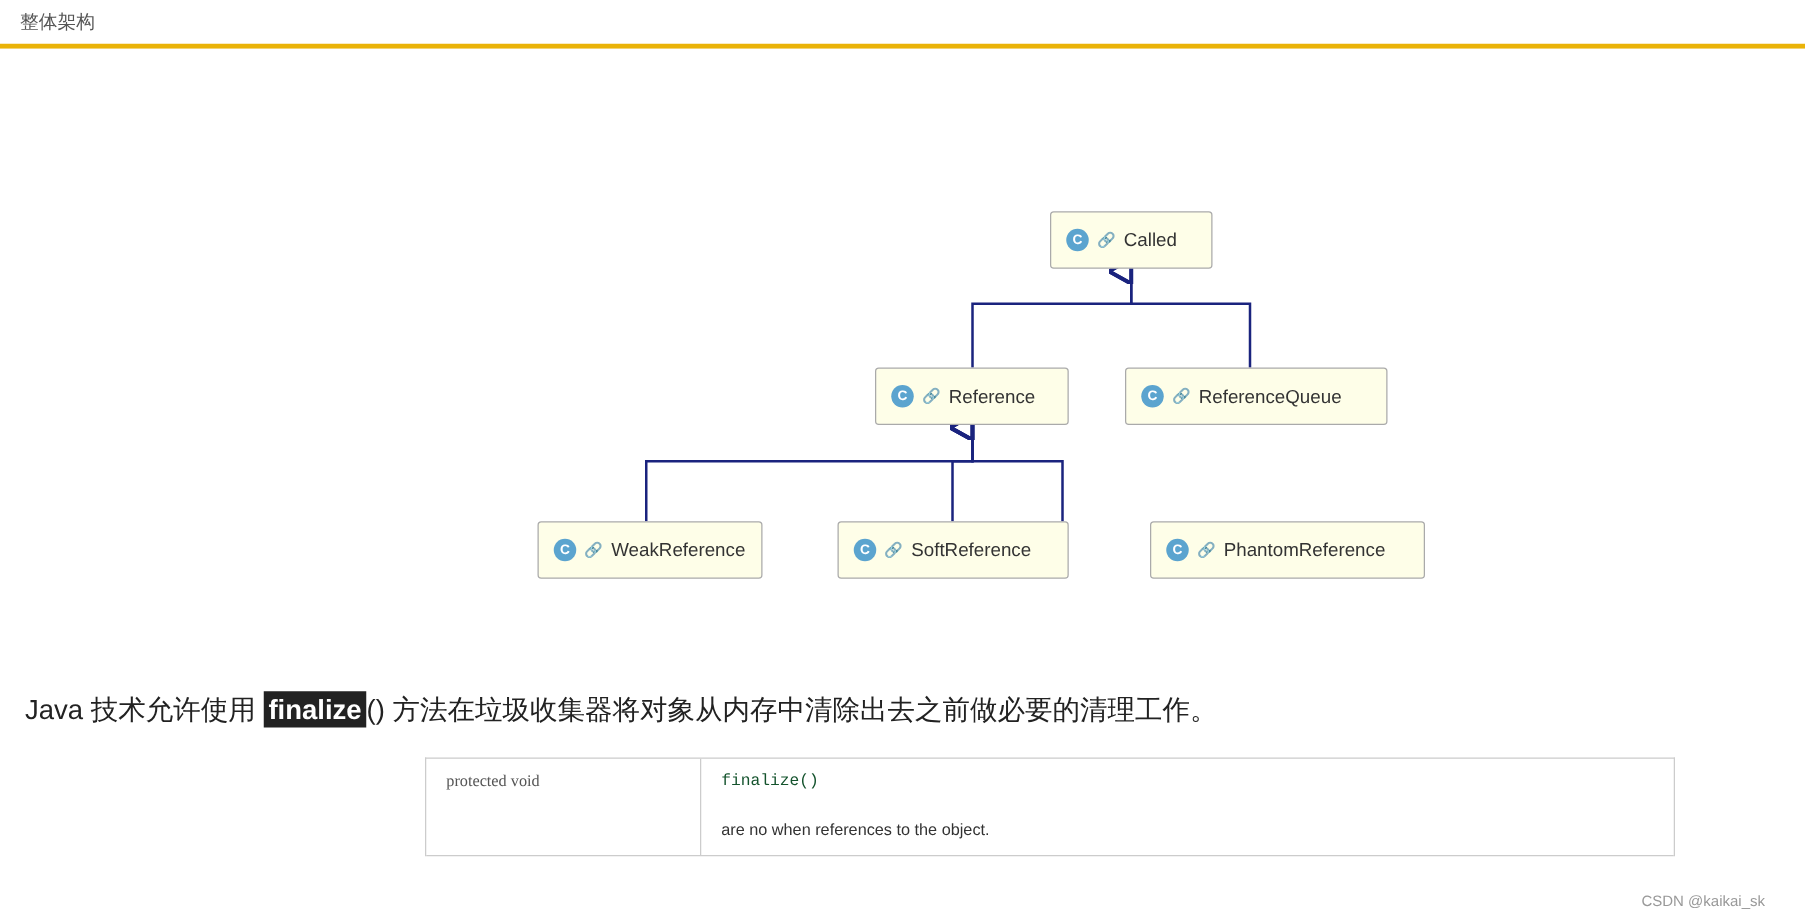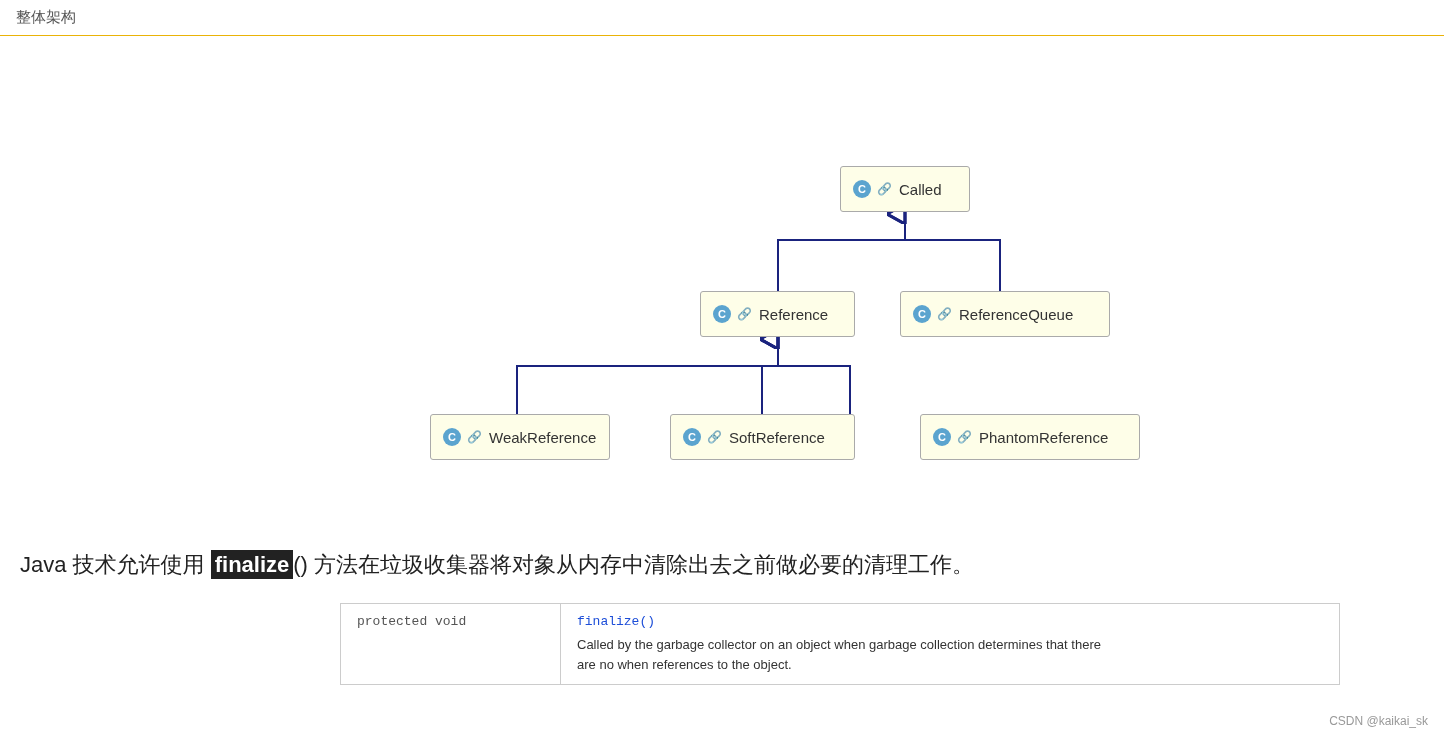--- a/index.html
+++ b/index.html
@@ -12,21 +12,21 @@
     .page-container {
       width: 1444px;
       min-height: 736px;
       background: #fff;
       position: relative;
     }
     .section-title {
       font-size: 15px;
       color: #555;
       padding: 8px 16px;
-      border-bottom: 1px solid #eab308;
+      border-bottom: 4px solid #eab308;
     }
     
     .diagram-area {
       position: relative;
       width: 100%;
       height: 480px;
       background: #fff;
     }
     
     .class-box {
@@ -99,46 +99,46 @@
       width: 1000px;
     }
     .code-row {
       display: flex;
       border-bottom: 1px solid #ccc;
     }
     .code-cell-left {
       width: 220px;
       padding: 10px 16px;
       color: #555;
-      font-family: Liberation Mono, monospace;
+      font-family: Liberation Serif, serif;
       font-size: 13px;
       border-right: 1px solid #ccc;
       flex-shrink: 0;
     }
     .code-cell-right {
       flex: 1;
       padding: 10px 16px;
     }
     .code-method {
       font-family: "Courier New", monospace;
       font-size: 13px;
-      color: #1d4ed8;
+      color: #14532d;
       display: block;
       margin-bottom: 6px;
     }
     .code-desc {
       font-size: 13px;
       color: #333;
       line-height: 1.5;
     }
     
     .watermark {
       position: absolute;
       bottom: 8px;
-      right: 16px;
+      right: 32px;
       font-size: 12px;
       color: #999;
     }
   </style>
 </head>
 <body>
 
 <div class="page-container">
 
   <div class="section-title">整体架构</div>
@@ -203,21 +203,21 @@
   <div class="text-section">
     <p class="main-text">
       <span>Java 技术允许使用 </span><span class="highlight-finalize">finalize</span><span>() 方法在垃圾收集器将对象从内存中清除出去之前做必要的清理工作。</span>
     </p>
 
     <div class="code-table">
       <div class="code-row">
         <div class="code-cell-left">protected void</div>
         <div class="code-cell-right">
           <span class="code-method">finalize()</span>
-          <span class="code-desc">Called by the garbage collector on an object when garbage collection determines that there</span><br>
+          <br>
           <span class="code-desc">are no when references to the object.</span>
         </div>
       </div>
     </div>
   </div>
 
   <div class="watermark">CSDN @kaikai_sk</div>
 </div>
 
 </body></html>

